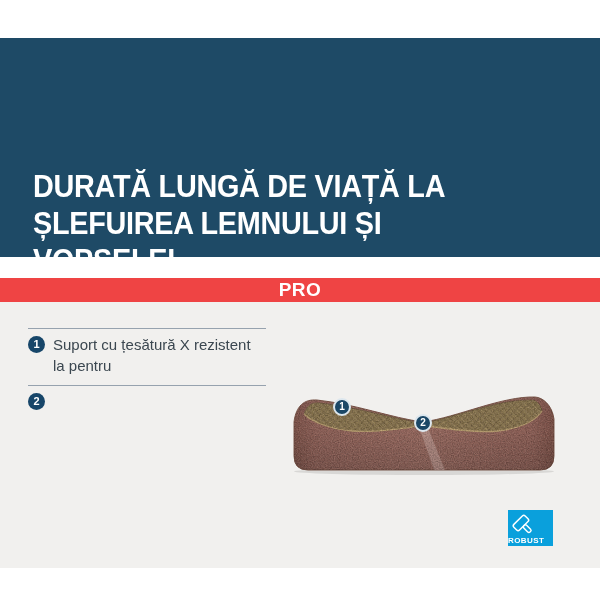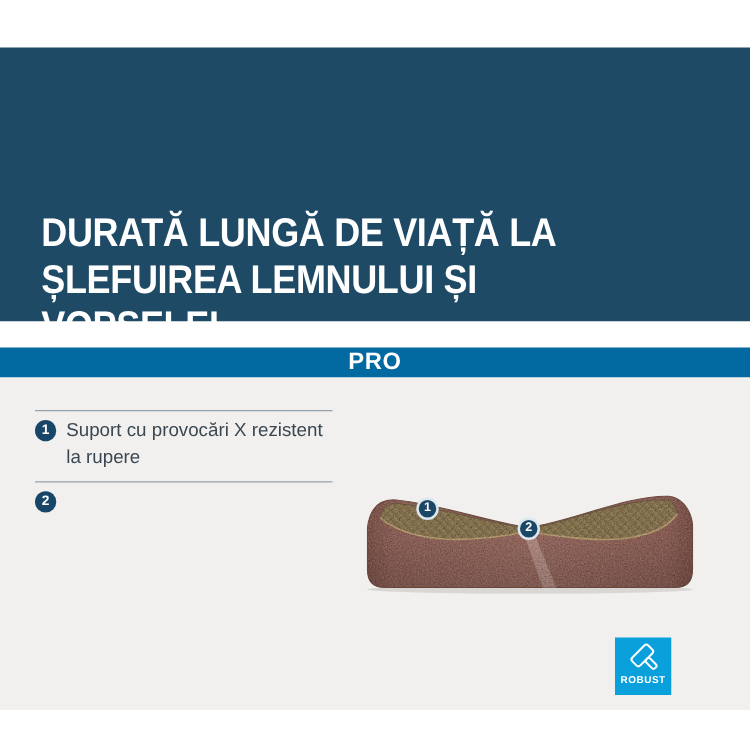--- a/index.html
+++ b/index.html
@@ -17,21 +17,21 @@
     position: absolute; left: 33px; top: 130px; width: 520px;
     color: #ffffff; font-weight: 700; font-size: 32px; line-height: 37px;
     letter-spacing: -0.3px;
     transform: scaleX(0.9); transform-origin: left top;
   }
   .hero-title .line { display: block; white-space: nowrap; }
 
   
   .pro-bar {
     position: absolute; left: 0; top: 278px; width: 600px; height: 24px;
-    background: #0369a1; color: #ffffff; text-align: center;
+    background: #ef4444; color: #ffffff; text-align: center;
     font-weight: 700; font-size: 19px; line-height: 24px; letter-spacing: 0.5px;
   }
 
   
   .content {
     position: absolute; left: 0; top: 302px; width: 600px; height: 266px;
     background: #f1f0ee;
   }
 
   
@@ -58,23 +58,23 @@
     position: absolute; width: 18px; height: 18px; border-radius: 50%;
     background: #1b4766; border: 2px solid #dde7ee;
     color: #ffffff; font-size: 10px; font-weight: 700;
     line-height: 14px; text-align: center;
   }
   .callout-1 { left: 333px; top: 398px; }
   .callout-2 { left: 414px; top: 414px; }
 
   
   .badge {
-    position: absolute; left: 492px; top: 510px; width: 45px; height: 46px;
+    position: absolute; left: 508px; top: 510px; width: 45px; height: 36px;
     background: #0aa0dc; display: flex; flex-direction: column;
-    align-items: center; justify-content: flex-start;
+    align-items: flex-start; justify-content: flex-start;
   }
   .badge-icon { margin-top: 2px; width: 27px; height: 27px; }
   .badge-label {
     color: #ffffff; font-size: 8px; font-weight: 700; letter-spacing: 0.4px;
     line-height: 10px; margin-top: 0px;
   }
 </style>
 </head>
 <body>
 
@@ -87,21 +87,21 @@
       <span class="line">VOPSELEI</span>
     </div>
   </div>
 
   <div class="pro-bar">PRO</div>
 
   <div class="content">
     <div class="features">
       <div class="feature-item">
         <div class="marker">1</div>
-        <div class="feature-text">Suport cu provocări X rezistent la rupere</div>
+        <div class="feature-text">Suport cu țesătură X rezistent la pentru</div>
       </div>
       <div class="feature-item">
         <div class="marker">2</div>
       </div>
     </div>
   </div>
 
   <svg class="belt-figure" viewBox="0 0 268 84" xmlns="http://www.w3.org/2000/svg">
     <defs>
       <linearGradient id="beltFace" x1="0" y1="0" x2="1" y2="0">

